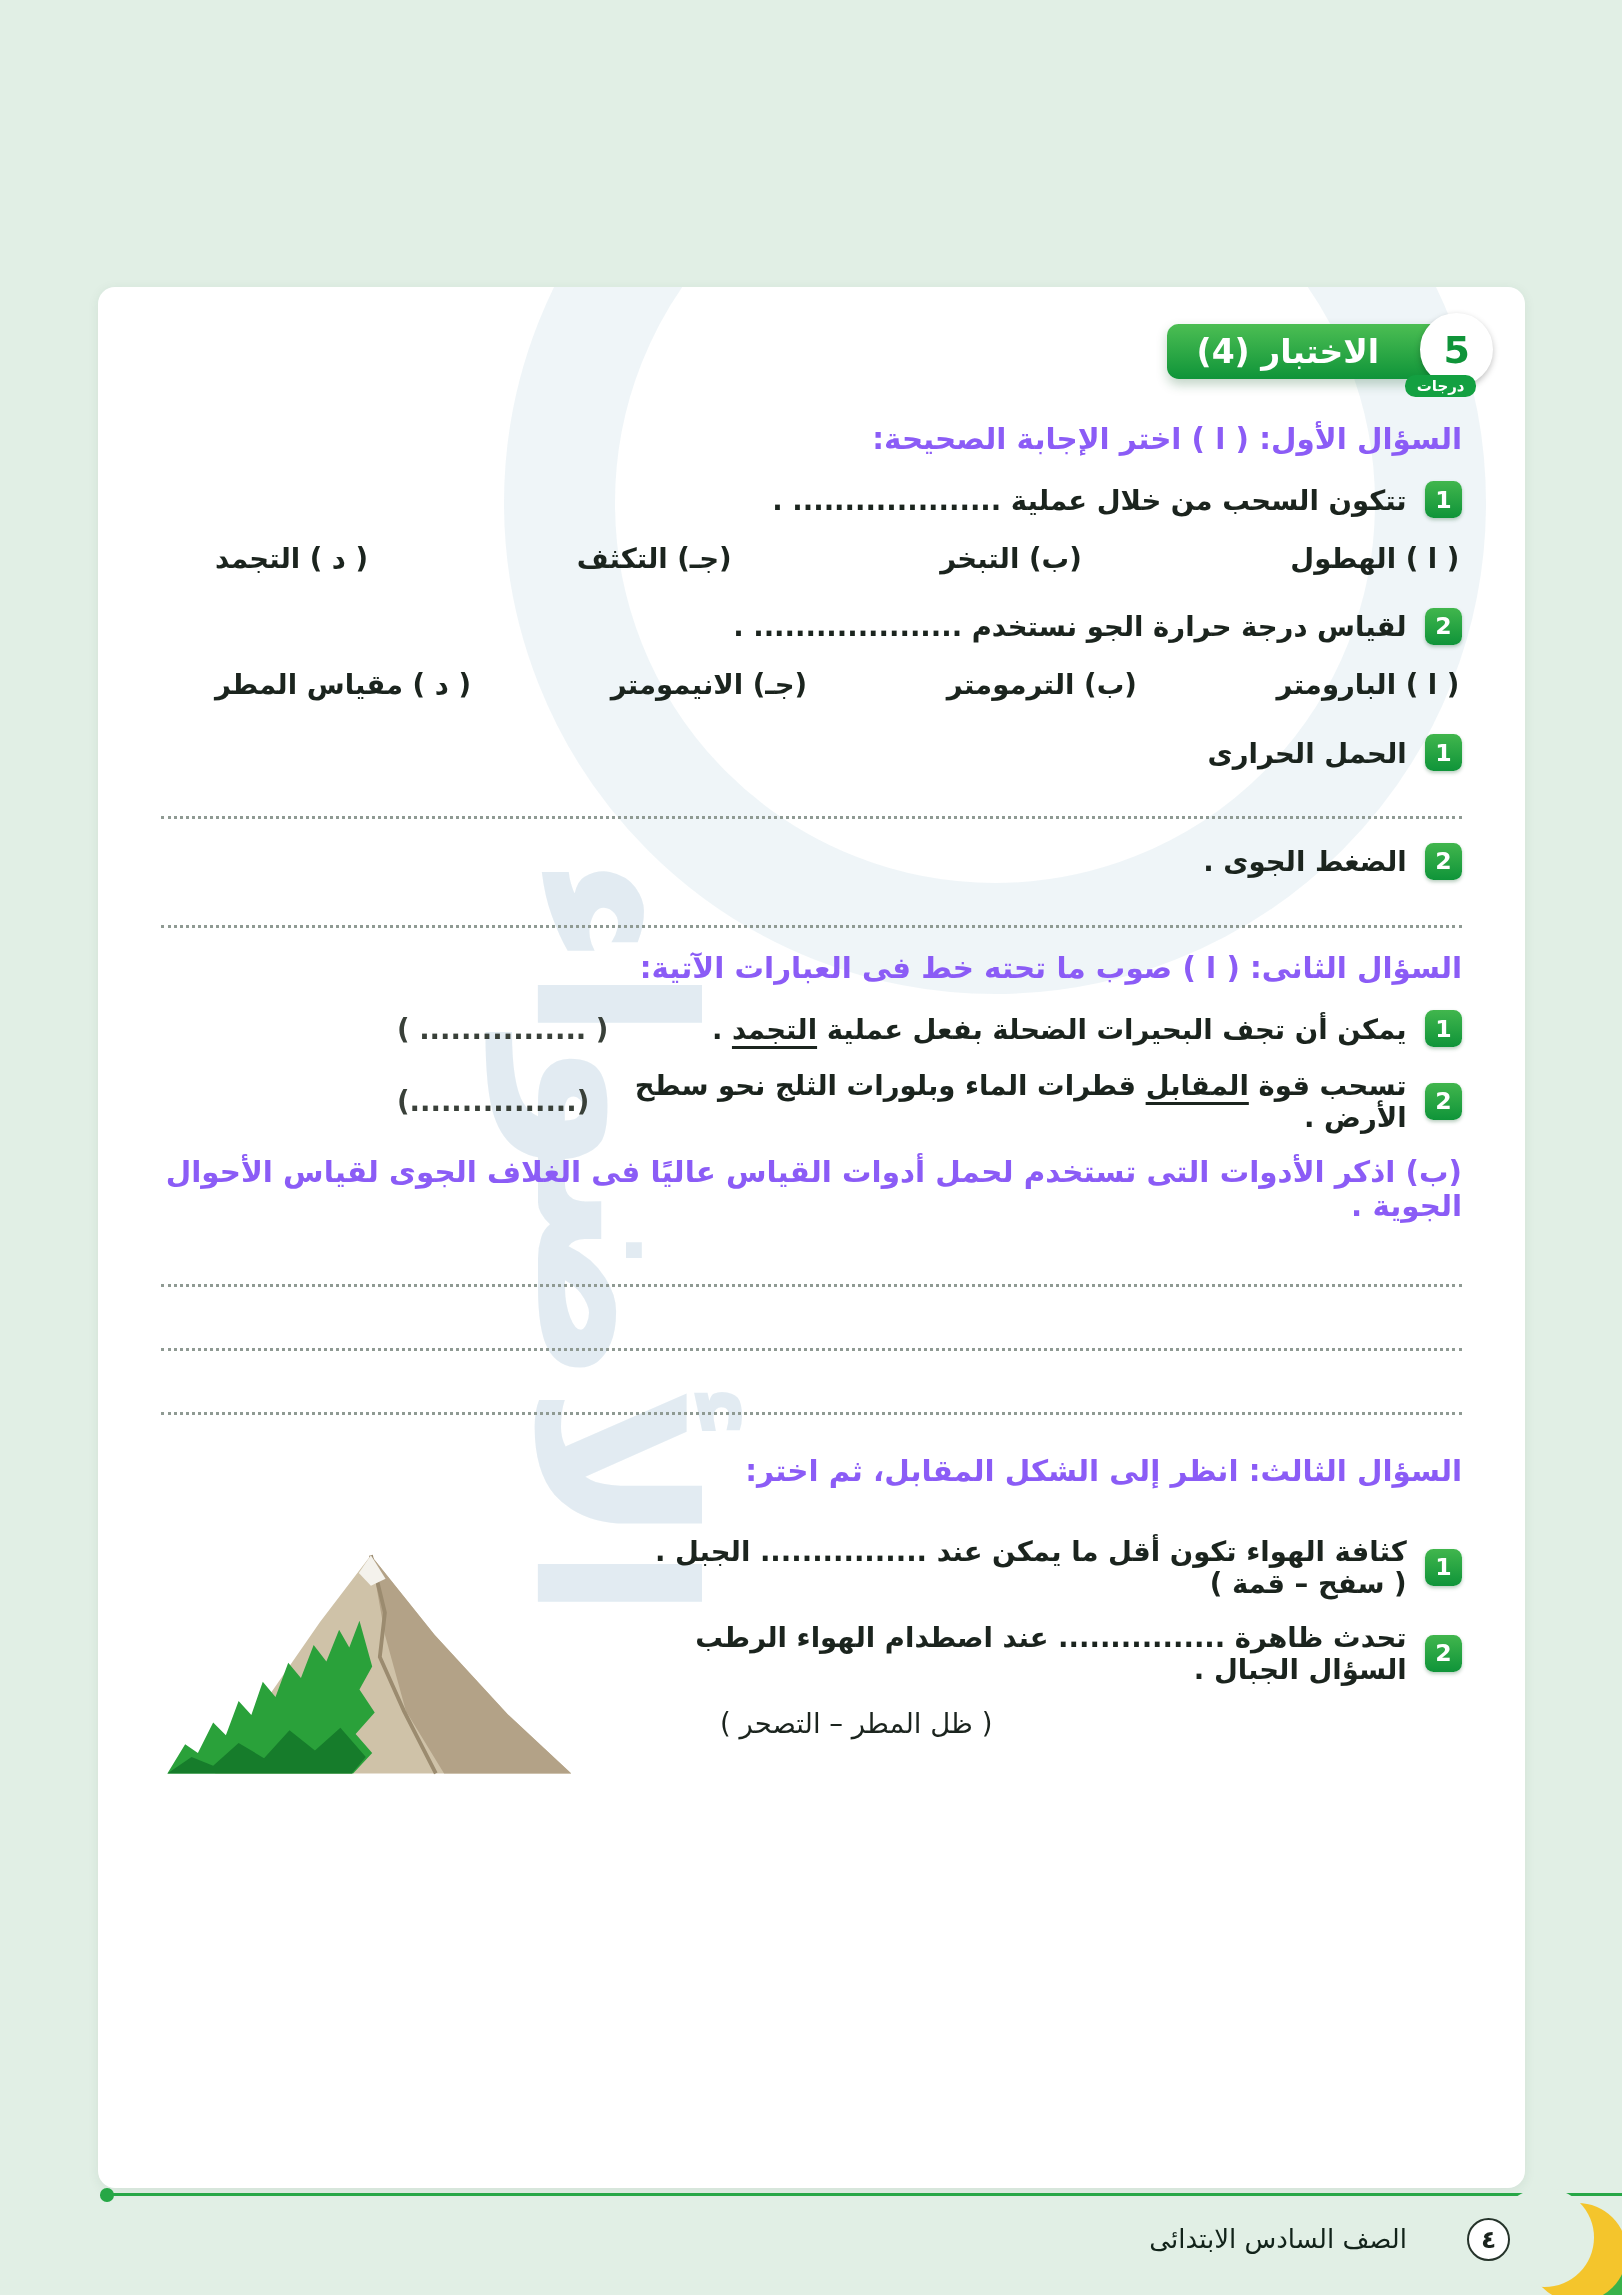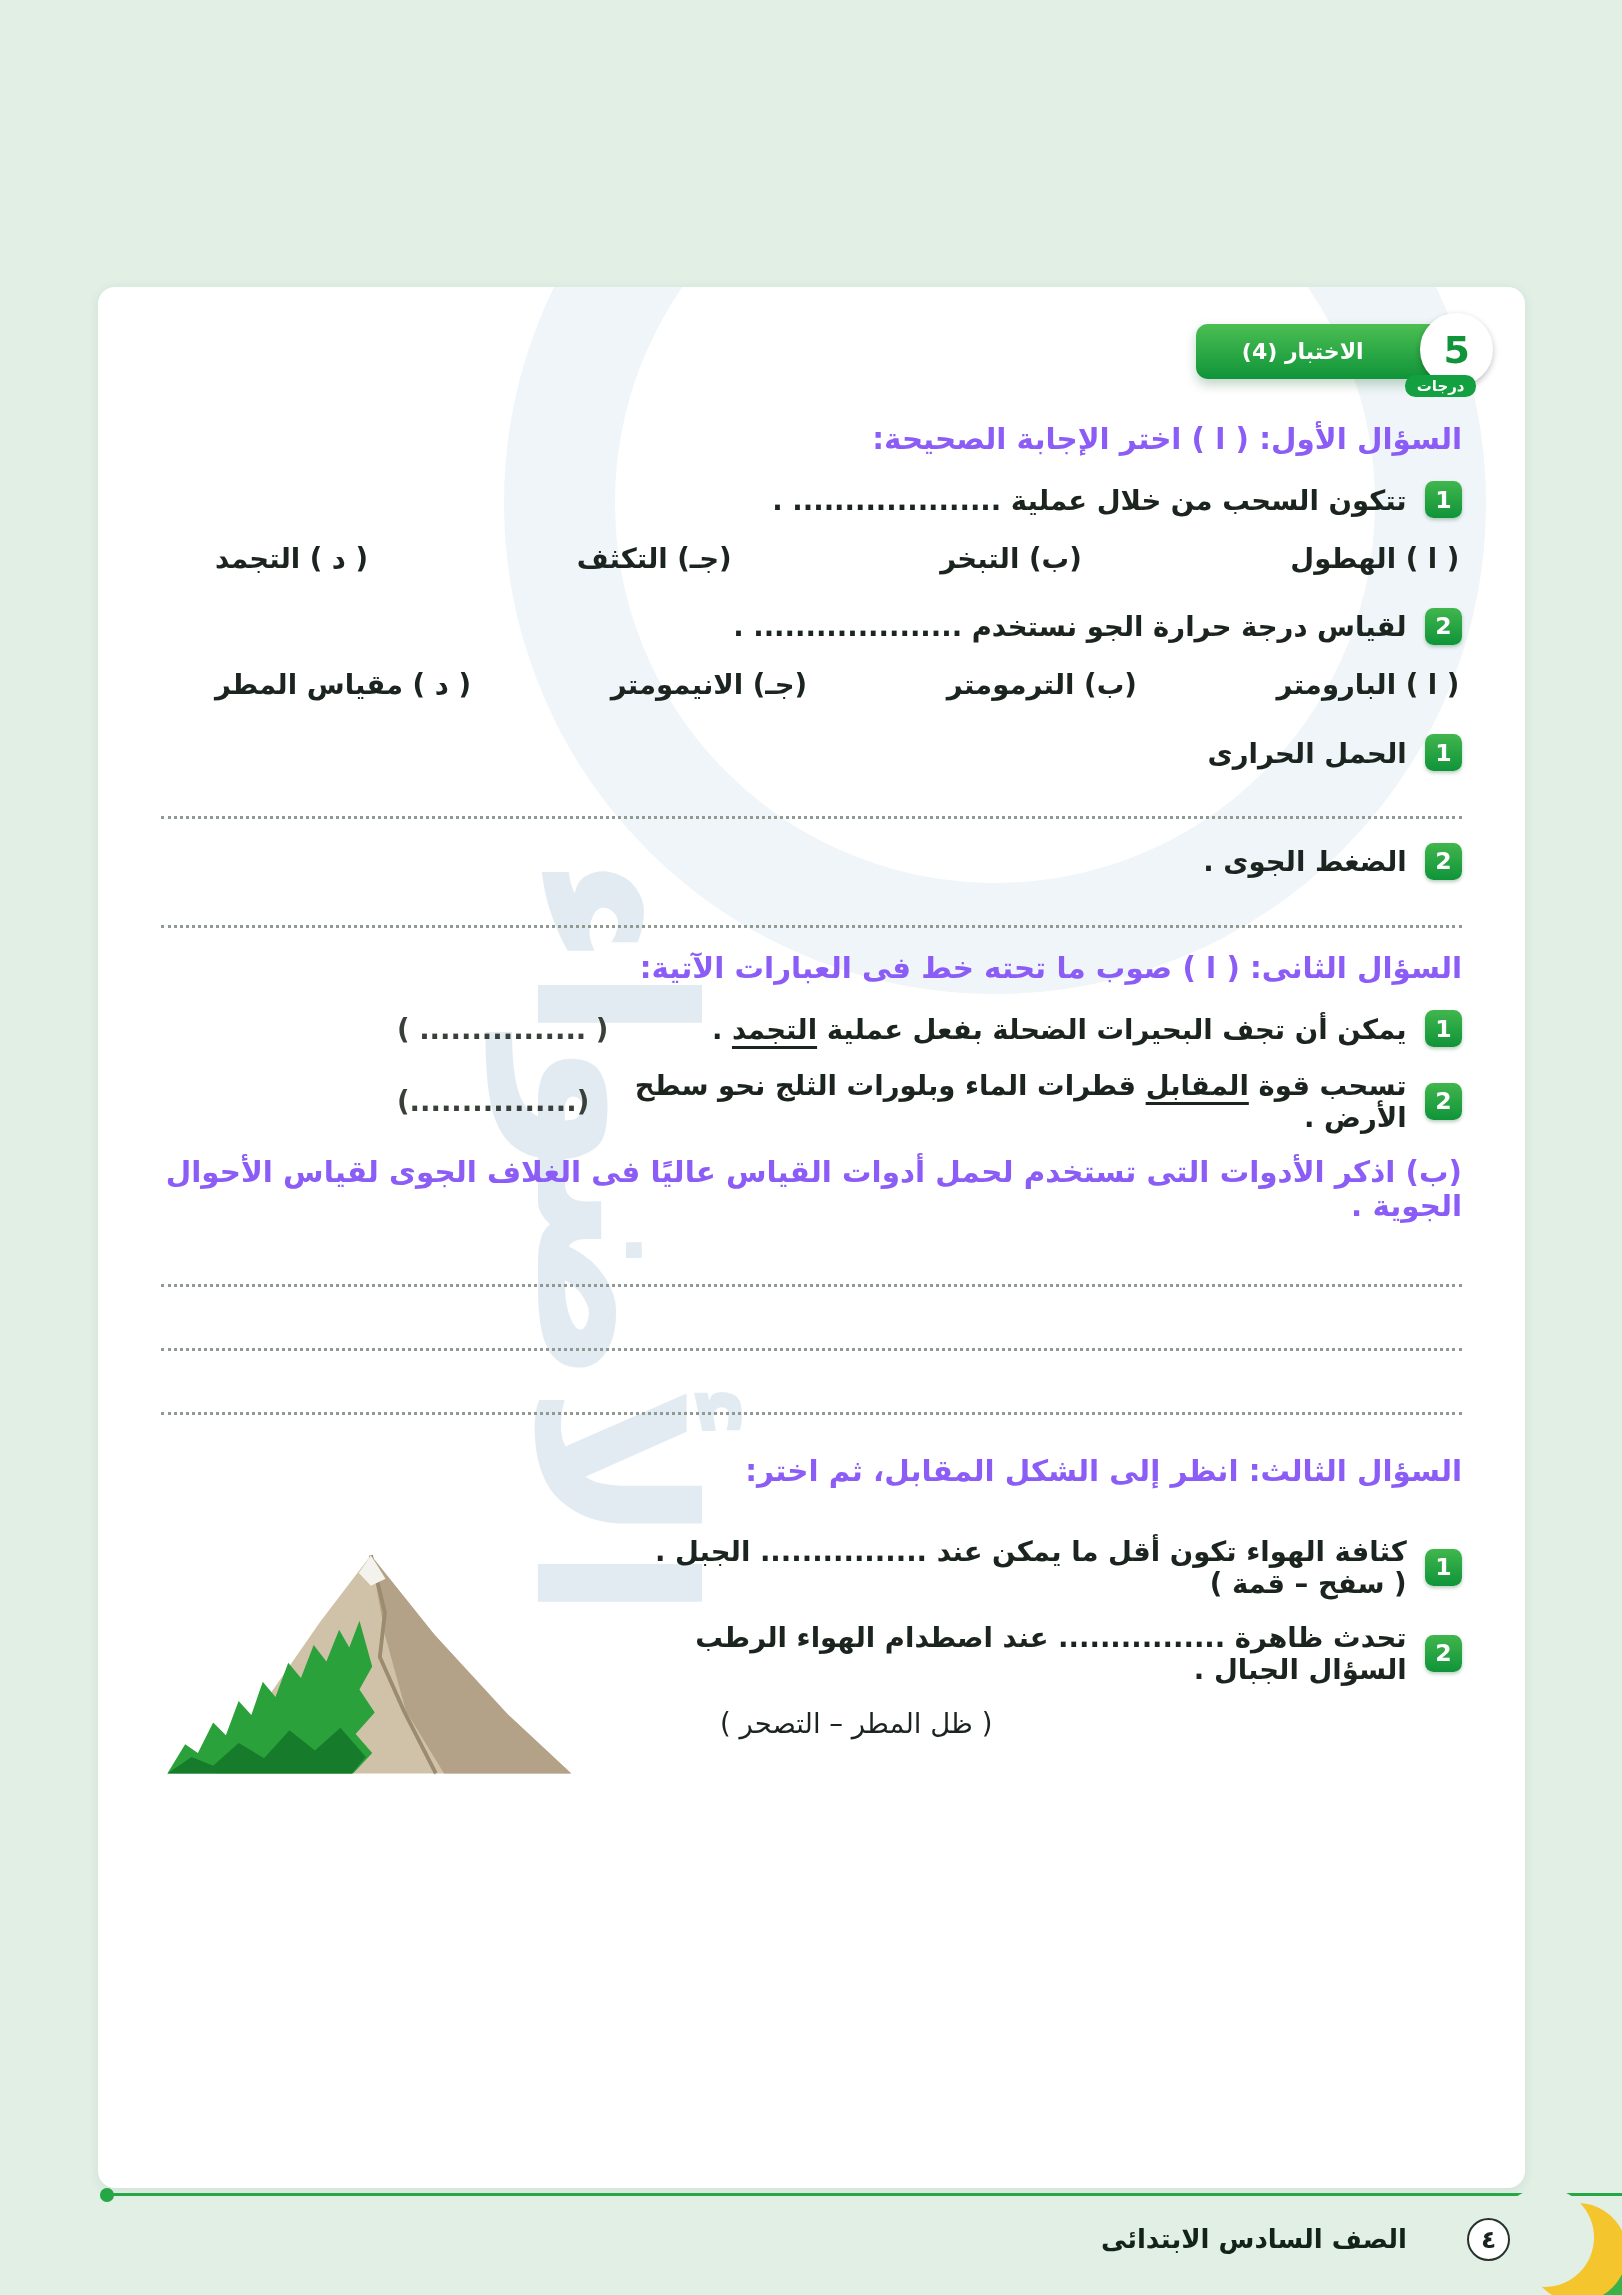--- a/index.html
+++ b/index.html
@@ -38,21 +38,21 @@
   .banner-row { height:92px; position:relative; }
   .banner {
     position:absolute; right:-9.2px; top:6.5px;
     height:55px; min-width:275px;
     background:linear-gradient(180deg,#4cbe53,#0f9439);
     border-radius:11.8px;
     display:flex; align-items:center; justify-content:center;
     padding:0 92px 0 30px;
     box-shadow:0 5.2px 10.5px rgba(20,90,40,.25);
   }
-  .banner-title { color:#fff; font-size:22px; font-weight:bold; }
+  .banner-title { color:#fff; font-size:33px; font-weight:bold; }
   .score-circle {
     position:absolute; right:-22px; top:-10.5px;
     width:73px; height:73px; border-radius:50%;
     background:#fff; border:3.9px solid #ffffff;
     box-shadow:0 2.6px 6.5px rgba(0,0,0,.25);
     display:flex; align-items:center; justify-content:center;
     color:#0f9439; font-size:38px; font-weight:bold;
   }
   .score-label {
     position:absolute; right:-5.2px; bottom:-18.3px;
@@ -94,21 +94,21 @@
   .q3-text { flex:1; }
   .choices { font-size:27.5px; font-weight:normal; margin-top:17px; text-align:left; padding-left:79px; }
   .mountain { flex:0 0 auto; width:458px; margin-top:6.5px; }
 
   
   .footer-line { position:absolute; top:2193px; left:103px; right:0; height:3.3px; background:#26a746; z-index:1; }
   .footer-line::before {
     content:""; position:absolute; left:-2.6px; top:-5.2px;
     width:13.7px; height:13.7px; border-radius:50%; background:#26a746;
   }
-  .footer-text { position:absolute; top:2224px; right:216px; font-size:26px; font-weight:bold; color:#12231a; z-index:4; }
+  .footer-text { position:absolute; top:2224px; right:216px; font-size:26px; font-weight:normal; color:#12231a; z-index:4; }
   .corner-green { position:absolute; top:2238px; right:-22px; width:65px; height:65px; border-radius:50%; background:#39b24a; z-index:1; }
   .corner-yellow { position:absolute; top:2203px; right:-3.9px; width:99px; height:99px; border-radius:50%; background:#f4c52c; z-index:2; }
   .corner-mask { position:absolute; top:2188px; right:29px; width:99px; height:99px; border-radius:50%; background:#e1efe5; z-index:3; }
   .page-circle {
     position:absolute; top:2218px; right:113px;
     width:43px; height:43px; border-radius:50%;
     background:#fff; border:2px solid #25332a;
     display:flex; align-items:center; justify-content:center;
     font-size:25px; font-weight:bold; z-index:4;
   }

